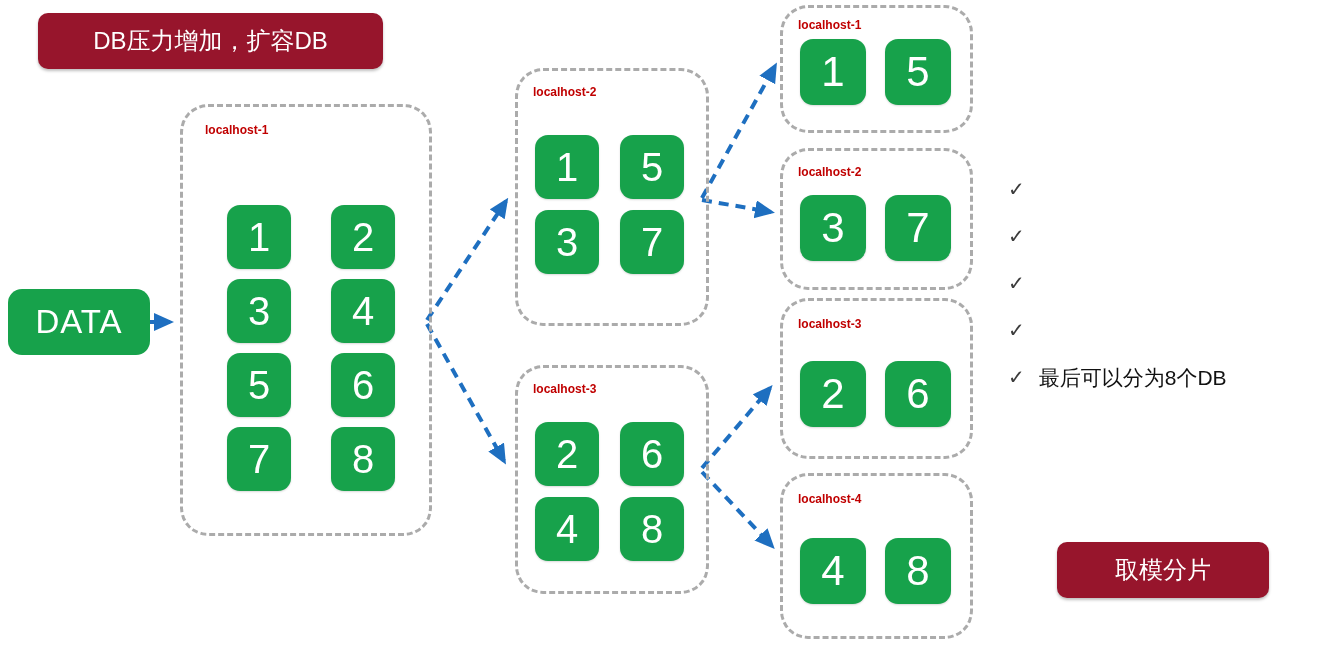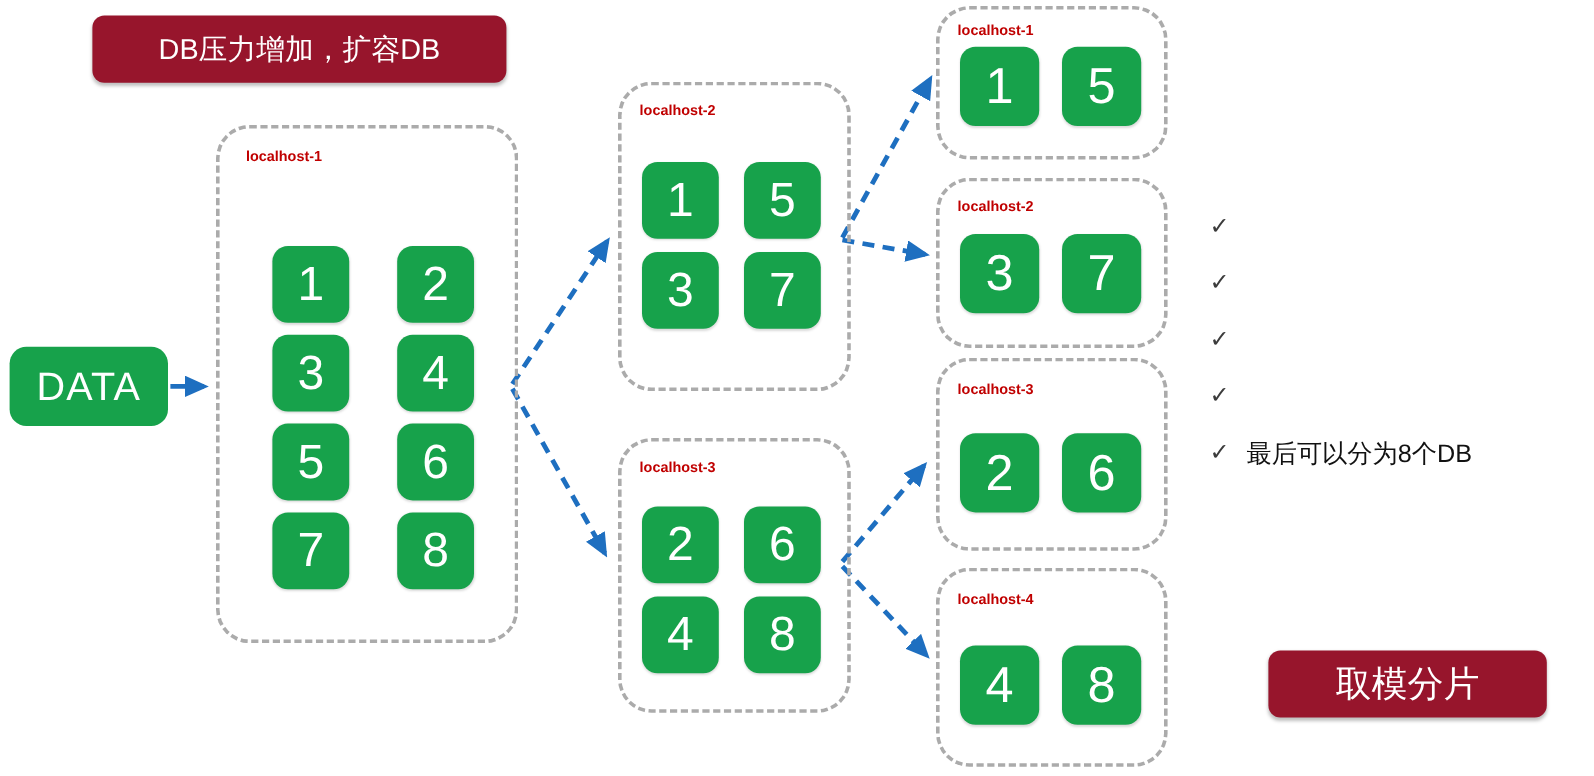--- a/index.html
+++ b/index.html
@@ -5,25 +5,25 @@
   html,body{margin:0;padding:0;background:#fff;}
   .canvas{
     position:relative;width:1328px;height:647px;background:#ffffff;
     font-family:"Liberation Sans", sans-serif;overflow:hidden;
   }
   .banner{
     position:absolute;background:#97152c;color:#ffffff;
     display:flex;align-items:center;justify-content:center;
     border-radius:10px;box-shadow:0 2px 3px rgba(0,0,0,.25);
   }
-  .banner.top{left:38px;top:13px;width:345px;height:56px;font-size:24px;margin-left:39px;}
-  .banner.bottom{left:1057px;top:542px;width:232px;height:56px;font-size:30px;
+  .banner.top{left:38px;top:13px;width:345px;height:56px;font-size:24px;}
+  .banner.bottom{left:1057px;top:542px;width:212px;height:56px;font-size:24px;
     font-family:"Liberation Serif", serif;}
   .data-box{
-    position:absolute;left:8px;top:289px;width:132px;height:66px;
+    position:absolute;left:8px;top:289px;width:142px;height:66px;
     background:#17a24b;color:#fff;border-radius:14px;
     display:flex;align-items:center;justify-content:center;
     font-size:33px;letter-spacing:1px;
   }
   .host{
     position:absolute;border:3px dashed #ababab;border-radius:28px;
     background:transparent;
   }
   .host-label{
     position:absolute;color:#c00000;font-weight:bold;font-size:12px;white-space:nowrap;

